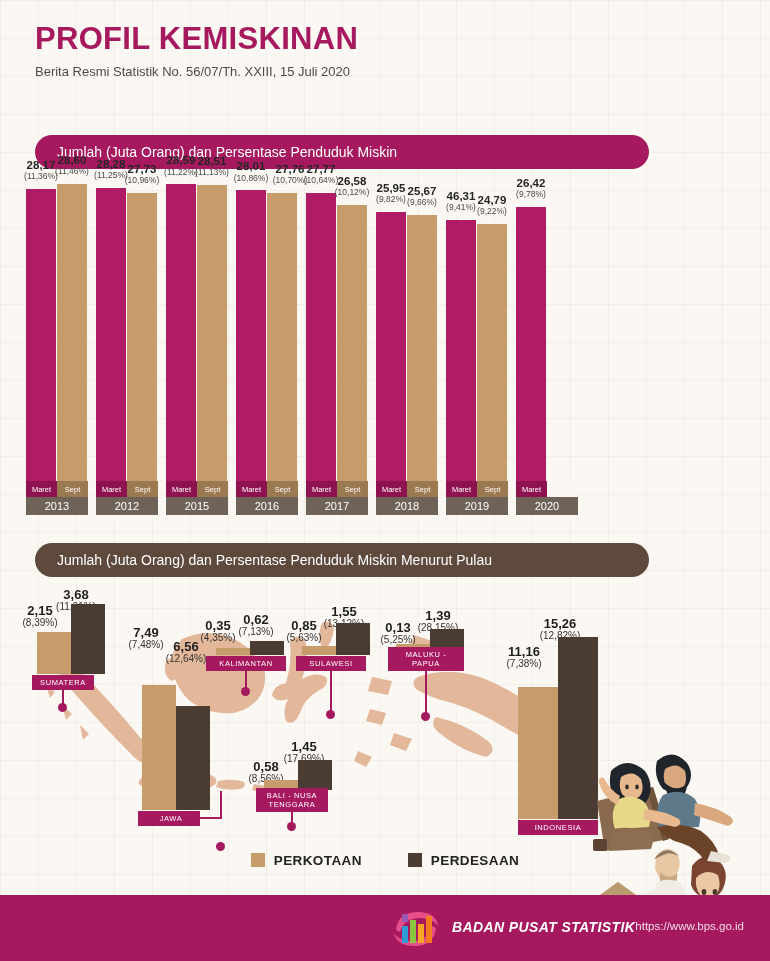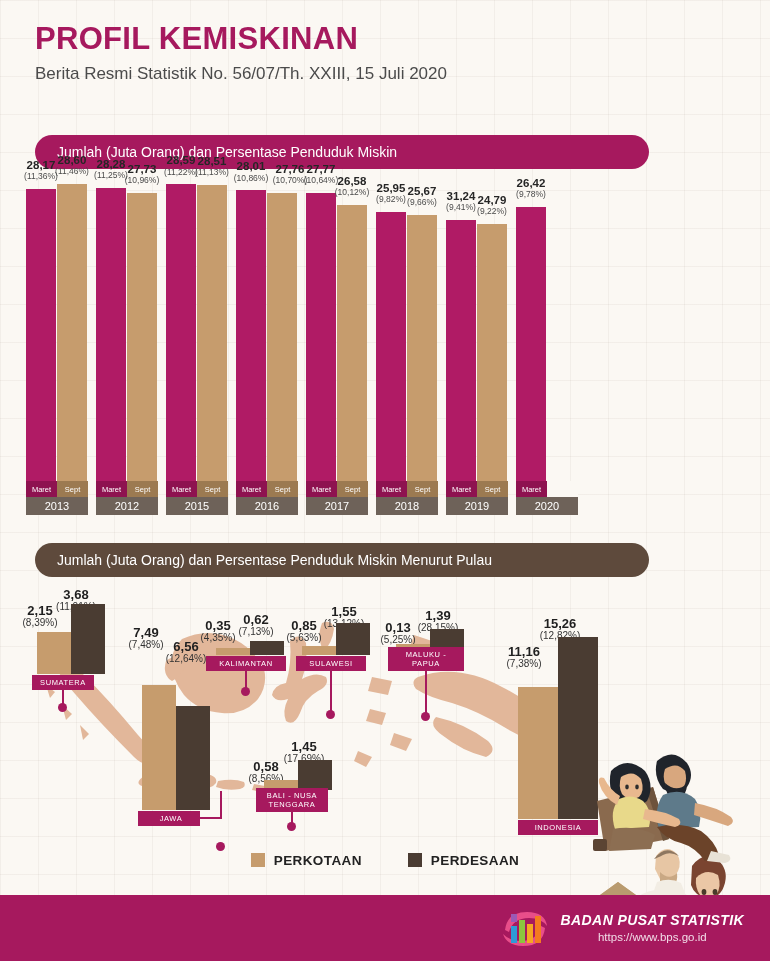--- a/index.html
+++ b/index.html
@@ -25,21 +25,21 @@
 
   
   .header{position:absolute;left:35px;top:22px;width:700px;}
   .title{
     font-size:31px;font-weight:bold;color:#A6195E;
     letter-spacing:.3px;line-height:1.08;margin:0;
     text-transform:uppercase;
   }
   .title span{display:block;}
   .subtitle{
-    font-size:17px;color:#4b4b4b;margin-top:9px;font-weight:normal;
+    font-size:13px;color:#4b4b4b;margin-top:9px;font-weight:normal;
   }
 
   
   .banner{
     position:absolute;height:34px;border-radius:17px;
     display:flex;align-items:center;padding-left:22px;
     color:#fff;font-size:14px;
   }
   .banner.magenta{background:#A6195E;}
   .banner.brown{background:#5E4A3C;}
@@ -111,21 +111,21 @@
   
   .illus2{position:absolute;right:4px;bottom:98px;width:175px;height:120px;}
 
   
   .footer{
     position:absolute;left:0;bottom:0;width:770px;height:66px;
     background:#A6195E;display:flex;align-items:center;justify-content:flex-end;
     padding-right:26px;box-sizing:border-box;gap:12px;
   }
   .bpslogo{width:48px;height:40px;}
-  .ftxt{display:flex;flex-direction:column;line-height:1.25;text-align:center;}
+  .ftxt{display:flex;flex-direction:row;line-height:1.25;}
   .ftxt .bps{font-size:14px;font-weight:bold;font-style:italic;color:#fff;letter-spacing:.4px;}
   .ftxt .url{font-size:11.5px;color:#f2dce8;}
 </style>
 </head>
 <body>
 
 <div class="page">
   <div class="grid"></div>
 
   <div class="header">
@@ -253,21 +253,21 @@
           <div class="tick sept">Sept</div>
         </div>
         <div class="yearrow">2018</div>
       </div>
       <div class="grp" style="left: 420px; width: 62px;">
         <div class="bars">
           <div class="bar maret" style="height: 260.774px;"></div>
           <div class="bar sept" style="height: 257.144px;"></div>
         </div>
         <div class="vlabel" style="left: -3px; top: 15.2258px; width: 36px;">
-          <span class="num">31,24</span>
+          <span class="num">46,31</span>
           <span class="pct">(9,41%)</span>
         </div>
         <div class="vlabel" style="left: 28px; top: 18.8563px; width: 36px;">
           <span class="num">24,79</span>
           <span class="pct">(9,22%)</span>
         </div>
         <div class="tickrow">
           <div class="tick maret">Maret</div>
           <div class="tick sept">Sept</div>
         </div>

